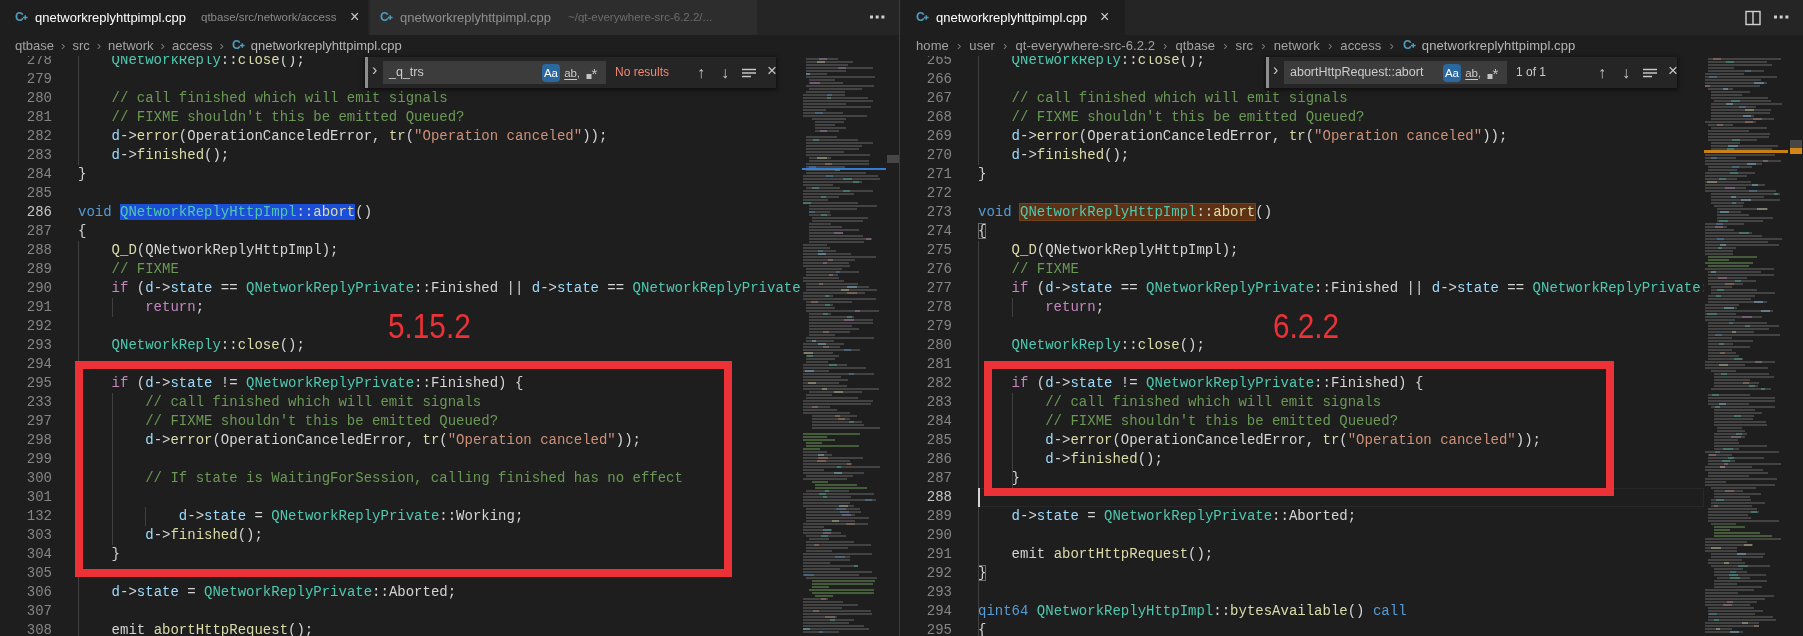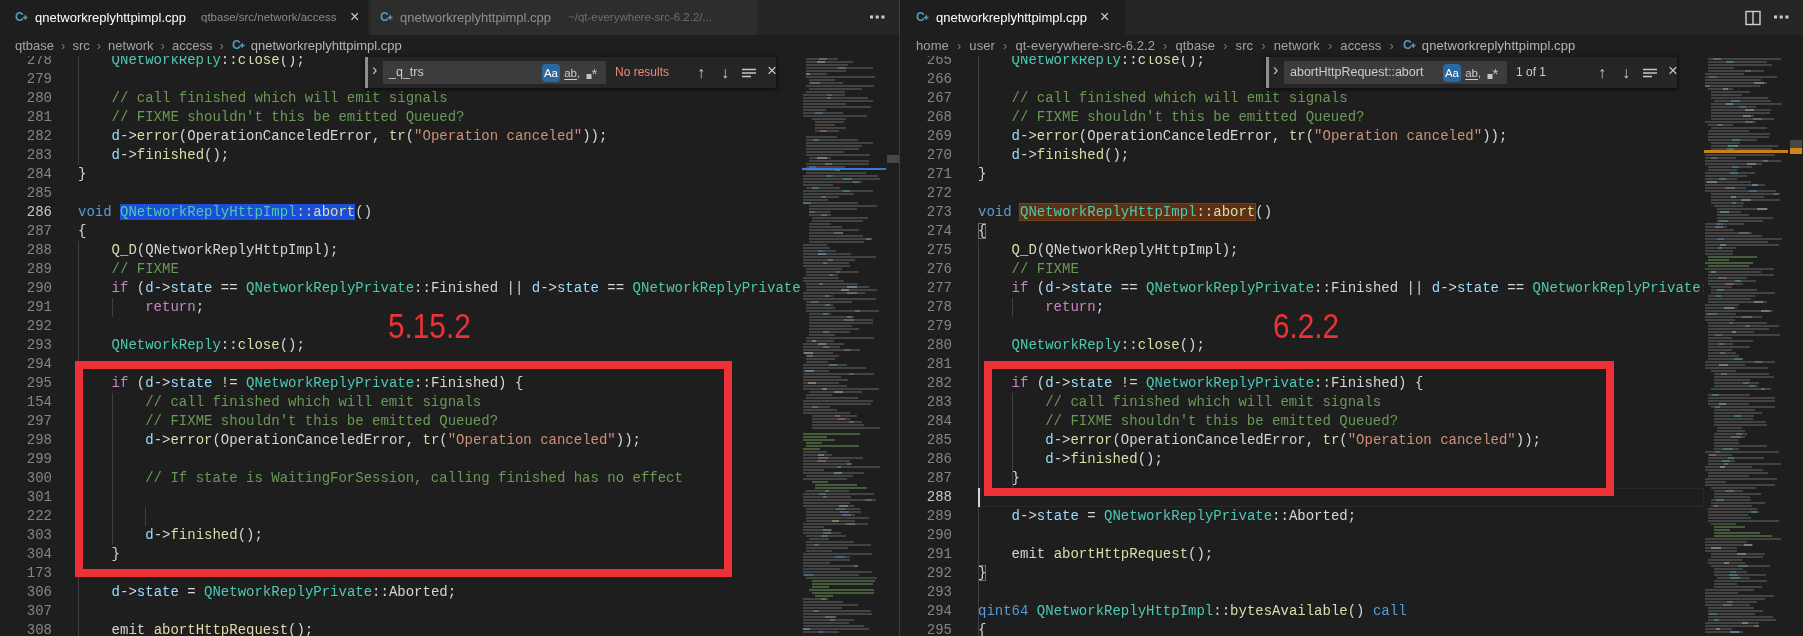--- a/index.html
+++ b/index.html
@@ -135,36 +135,37 @@
 <div class="ln" style="left:0;top:222.5px;">290</div>
 <div class="cl" style="left:78px;top:222.5px;">    <i class="kc">if</i> (<i class="va">d</i>-&gt;<i class="va">state</i> == <i class="ty">QNetworkReplyPrivate</i>::Finished || <i class="va">d</i>-&gt;<i class="va">state</i> == <i class="ty">QNetworkReplyPrivate</i>::Aborted) {</div>
 <div class="ln" style="left:0;top:241.5px;">291</div>
 <div class="cl" style="left:78px;top:241.5px;">        <i class="kc">return</i>;</div>
 <div class="ln" style="left:0;top:260.5px;">292</div>
 <div class="ln" style="left:0;top:279.5px;">293</div>
 <div class="cl" style="left:78px;top:279.5px;">    <i class="ty">QNetworkReply</i>::<i class="fn">close</i>();</div>
 <div class="ln" style="left:0;top:298.5px;">294</div>
 <div class="ln" style="left:0;top:317.5px;">295</div>
 <div class="cl" style="left:78px;top:317.5px;">    <i class="kc">if</i> (<i class="va">d</i>-&gt;<i class="va">state</i> != <i class="ty">QNetworkReplyPrivate</i>::Finished) {</div>
-<div class="ln" style="left:0;top:336.5px;">154</div>
+<div class="ln" style="left:0;top:336.5px;">233</div>
 <div class="cl" style="left:78px;top:336.5px;">        <i class="cm">// call finished which will emit signals</i></div>
 <div class="ln" style="left:0;top:355.5px;">297</div>
 <div class="cl" style="left:78px;top:355.5px;">        <i class="cm">// FIXME shouldn't this be emitted Queued?</i></div>
 <div class="ln" style="left:0;top:374.5px;">298</div>
 <div class="cl" style="left:78px;top:374.5px;">        <i class="va">d</i>-&gt;<i class="fn">error</i>(OperationCanceledError, <i class="fn">tr</i>(<i class="st">"Operation canceled"</i>));</div>
 <div class="ln" style="left:0;top:393.5px;">299</div>
 <div class="ln" style="left:0;top:412.5px;">300</div>
 <div class="cl" style="left:78px;top:412.5px;">        <i class="cm">// If state is WaitingForSession, calling finished has no effect</i></div>
 <div class="ln" style="left:0;top:431.5px;">301</div>
-<div class="ln" style="left:0;top:450.5px;">222</div>
+<div class="ln" style="left:0;top:450.5px;">132</div>
+<div class="cl" style="left:78px;top:450.5px;">            <i class="va">d</i>-&gt;<i class="va">state</i> = <i class="ty">QNetworkReplyPrivate</i>::Working;</div>
 <div class="ln" style="left:0;top:469.5px;">303</div>
 <div class="cl" style="left:78px;top:469.5px;">        <i class="va">d</i>-&gt;<i class="fn">finished</i>();</div>
 <div class="ln" style="left:0;top:488.5px;">304</div>
 <div class="cl" style="left:78px;top:488.5px;">    }</div>
-<div class="ln" style="left:0;top:507.5px;">173</div>
+<div class="ln" style="left:0;top:507.5px;">305</div>
 <div class="ln" style="left:0;top:526.5px;">306</div>
 <div class="cl" style="left:78px;top:526.5px;">    <i class="va">d</i>-&gt;<i class="va">state</i> = <i class="ty">QNetworkReplyPrivate</i>::Aborted;</div>
 <div class="ln" style="left:0;top:545.5px;">307</div>
 <div class="ln" style="left:0;top:564.5px;">308</div>
 <div class="cl" style="left:78px;top:564.5px;">    emit <i class="fn">abortHttpRequest</i>();</div>
 <div class="ig" style="left:78.0px;top:0.0px;height:108.5px;"></div>
 <div class="ig" style="left:78.0px;top:184.5px;height:395.5px;"></div>
 <div class="ig" style="left:111.6px;top:241.5px;height:19.0px;"></div>
 <div class="ig" style="left:111.6px;top:336.5px;height:152.0px;"></div>
 <div class="ig" style="left:145.2px;top:450.5px;height:19.0px;"></div>

